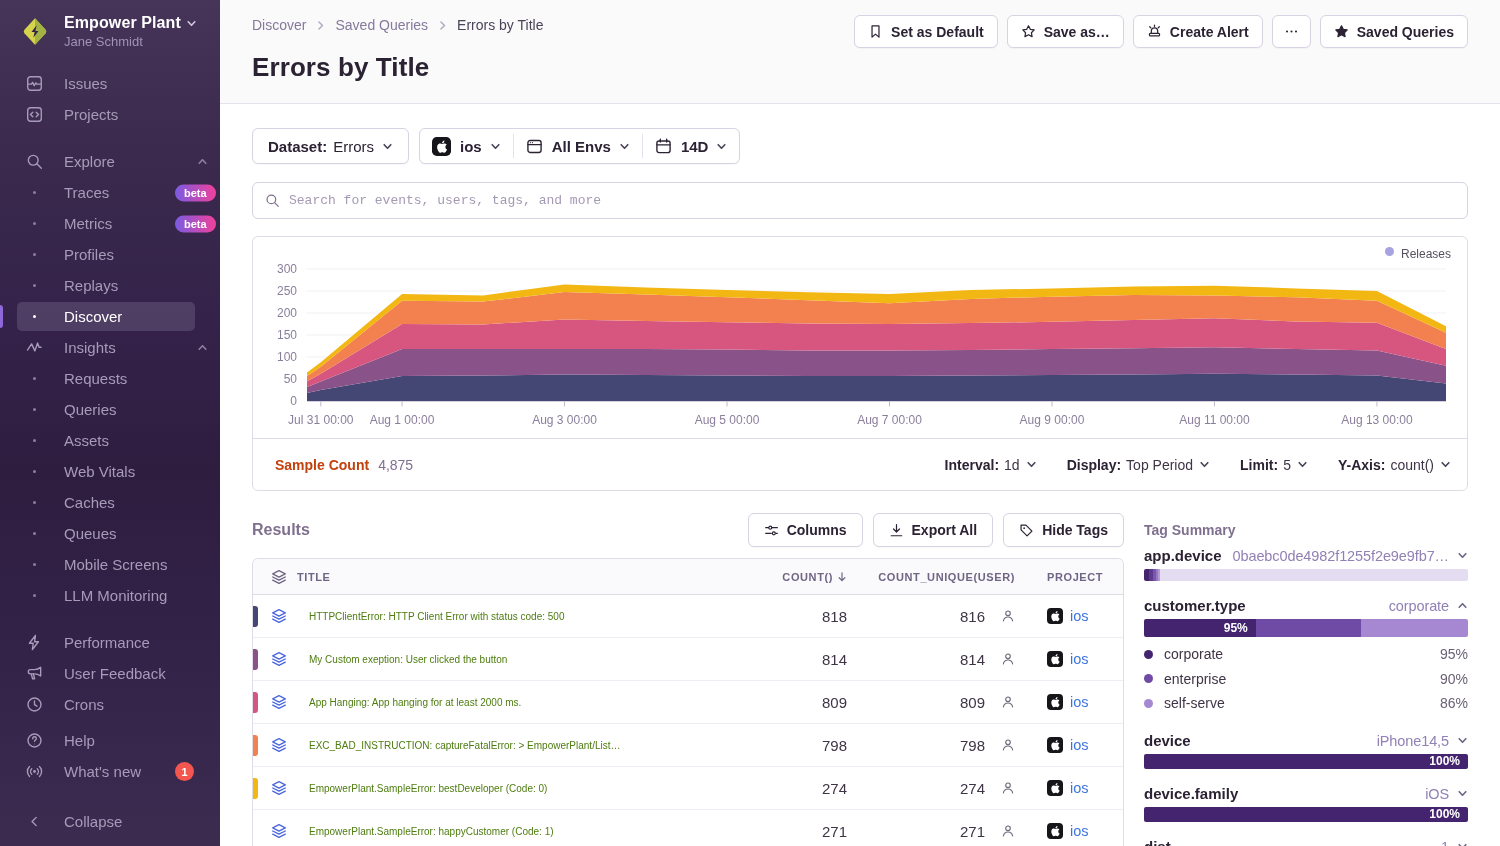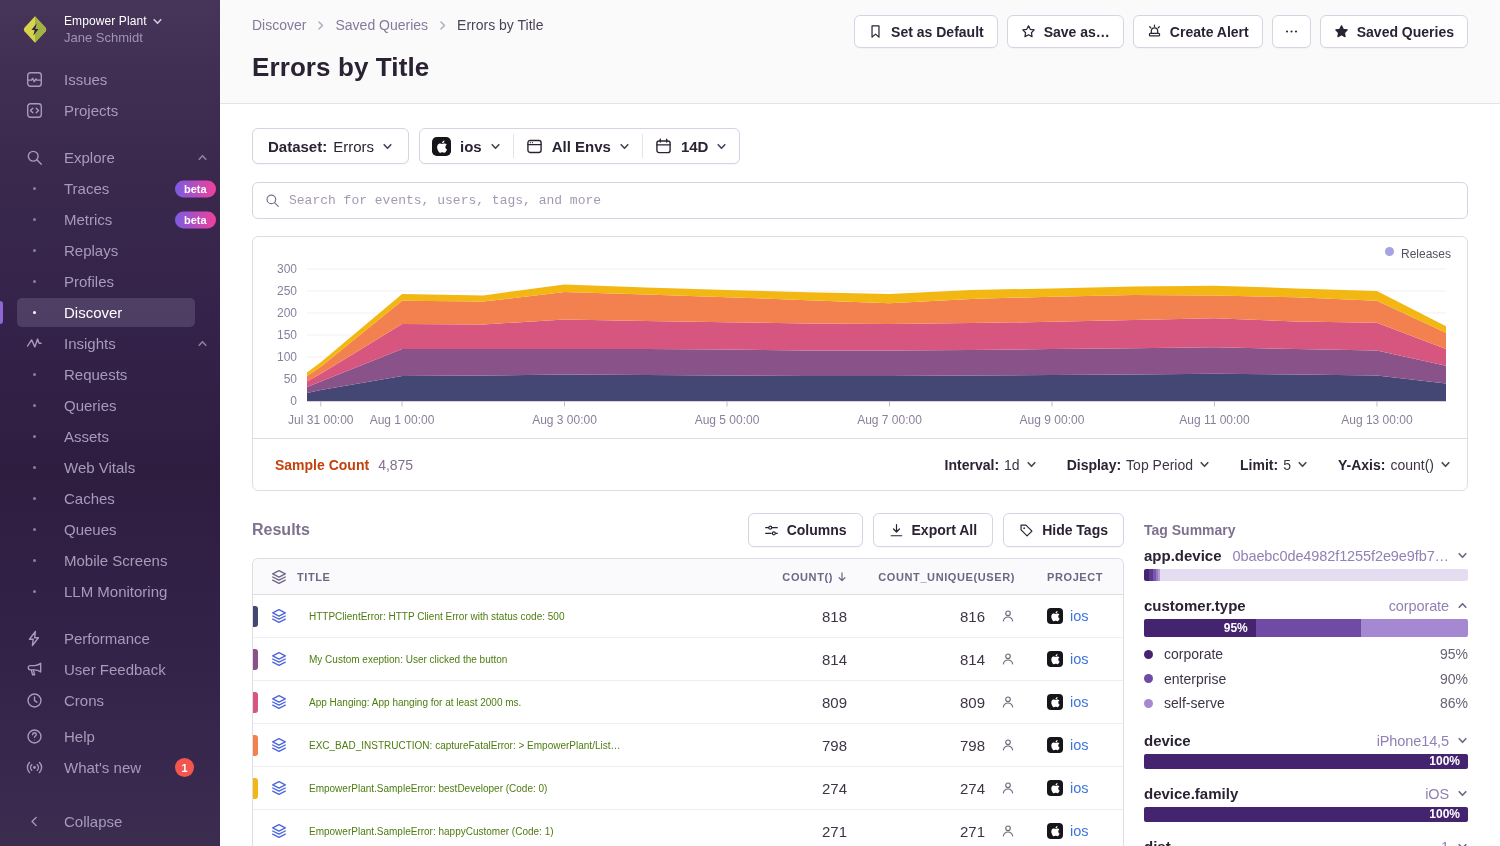--- a/index.html
+++ b/index.html
@@ -8,21 +8,21 @@
   svg { display:block; }
 
   
   .sidebar { position:relative; width:220px; flex:none; height:846px;
     background:linear-gradient(180deg,#463459 0%,#3b2a4d 18%,#34224a 38%,#2f1d40 56%,#332349 78%,#3c2c50 100%);
     display:flex; flex-direction:column; overflow:hidden; }
   .org-header { display:flex; align-items:center; gap:16px; padding:14px 14px 12px 22px; }
   .org-logo { width:26px; height:29px; flex:none; }
   .org-texts { min-width:0; }
   .org-name-row { display:flex; align-items:center; gap:5px; }
-  .org-name { color:#fff; font-size:12px; font-weight:400; letter-spacing:.1px; white-space:nowrap;text-align:right; }
+  .org-name { color:#fff; font-size:16px; font-weight:700; letter-spacing:.1px; white-space:nowrap;text-align:right; }
   .org-chevron { color:#cfc4dc; }
   .org-user { font-size:13px; color:#a193b5; margin-top:2px; }
   .nav { flex:1; padding-top:7px; }
   .nav-item { position:relative; display:flex; align-items:center; height:31px; padding:0 12px 0 26px;
     color:#a89bb9; font-size:15px; }
   .nav-item .nav-ic { width:17px; height:17px; margin-right:21px; flex:none; display:flex; align-items:center; justify-content:center; }
   .nav-item.section { margin-top:16px; }
   .nav-item.section-sm { margin-top:5px; }
   .nav-item .sec-chevron { margin-left:auto; color:#8d7fa0; }
   .nav-sub { position:relative; display:flex; align-items:center; height:31px; padding:0 12px 0 26px; color:#a89bb9; font-size:15px; }
@@ -205,25 +205,25 @@
         <span class="sub-label">Traces</span>
         <span class="beta-badge">beta</span>
       </div>
       <div class="nav-sub">
         <span class="dot"></span>
         <span class="sub-label">Metrics</span>
         <span class="beta-badge">beta</span>
       </div>
       <div class="nav-sub">
         <span class="dot"></span>
+        <span class="sub-label">Profiles</span>
+      </div>
+      <div class="nav-sub">
+        <span class="dot"></span>
         <span class="sub-label">Replays</span>
-      </div>
-      <div class="nav-sub">
-        <span class="dot"></span>
-        <span class="sub-label">Profiles</span>
       </div>
       <div class="nav-sub active">
         <span class="pill-bg"></span>
         <span class="accent-bar"></span>
         <span class="dot"></span>
         <span class="sub-label">Discover</span>
       </div>
       <div class="nav-item">
         <span class="nav-ic" style="display: inline-flex;">
           <svg width="17" height="17" viewBox="0 0 16 16" fill="none" stroke="currentColor" stroke-width="1.3" stroke-linecap="round" stroke-linejoin="round">

